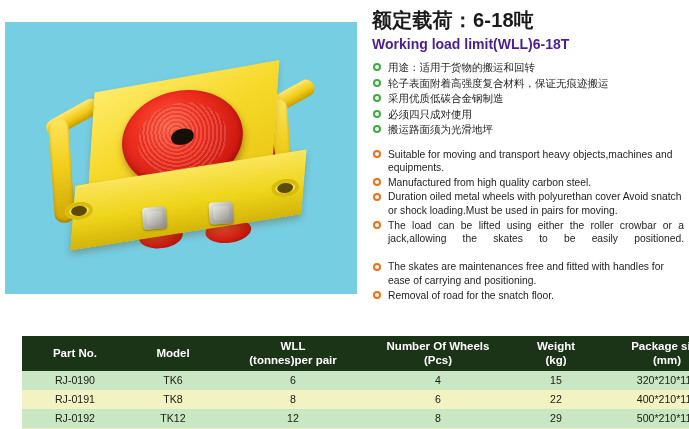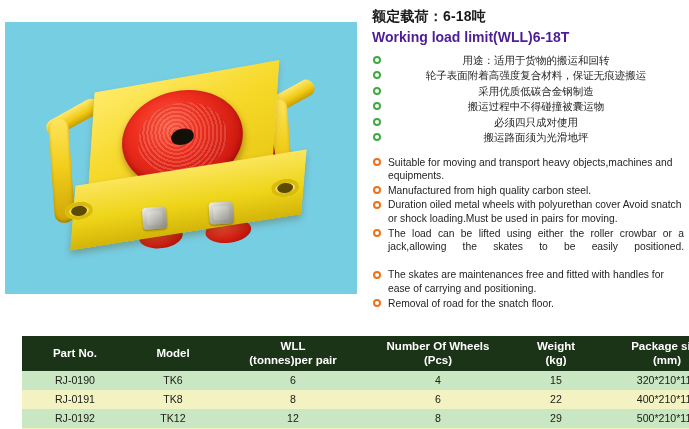--- a/index.html
+++ b/index.html
@@ -150,21 +150,21 @@
   .bolt.b2 { left: 166px; top: 160px; transform: rotate(9deg); }
 
   
   #info-panel {
     position: absolute;
     left: 372px; top: 8px;
     width: 312px;
   }
 
   #title-cn {
-    font-size: 14px;
+    font-size: 20px;
     font-weight: bold;
     color: #1a1a1a;
     letter-spacing: .2px;
     line-height: 1.25;
   }
   #title-en {
     font-size: 14px;
     font-weight: bold;
     color: #4c1d95;
     margin-top: 2px;
@@ -174,21 +174,20 @@
   ul.feature-list { list-style: none; }
 
   #cn-features { margin-top: 7px; }
   #cn-features li {
     position: relative;
     padding-left: 16px;
     font-size: 10.5px;
     color: #1e1e1e;
     line-height: 15.5px;
     white-space: nowrap;
-    text-align: center;
   }
 
   #en-features { margin-top: 10px; }
   #en-features li {
     position: relative;
     padding-left: 16px;
     font-size: 10.3px;
     color: #1e1e1e;
     line-height: 13.6px;
     margin-bottom: 1px;
@@ -282,24 +281,20 @@
       <span class="bullet"></span>
       <span>用途：适用于货物的搬运和回转</span>
     </li>
     <li>
       <span class="bullet"></span>
       <span>轮子表面附着高强度复合材料，保证无痕迹搬运</span>
     </li>
     <li>
       <span class="bullet"></span>
       <span>采用优质低碳合金钢制造</span>
-    </li>
-    <li>
-      <span class="bullet"></span>
-      <span>搬运过程中不得碰撞被囊运物</span>
     </li>
     <li>
       <span class="bullet"></span>
       <span>必须四只成对使用</span>
     </li>
     <li>
       <span class="bullet"></span>
       <span>搬运路面须为光滑地坪</span>
     </li>
   </ul>

